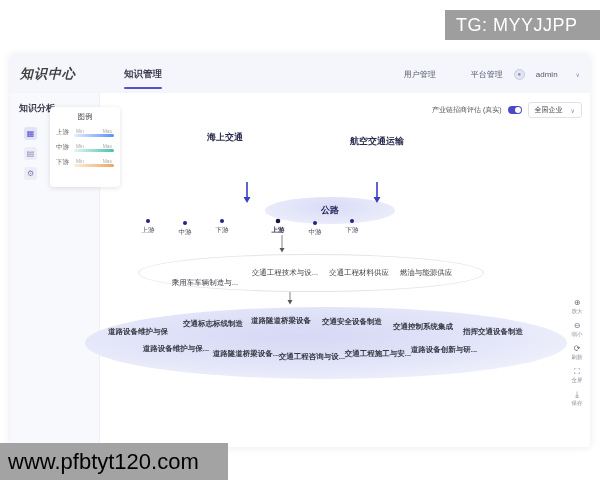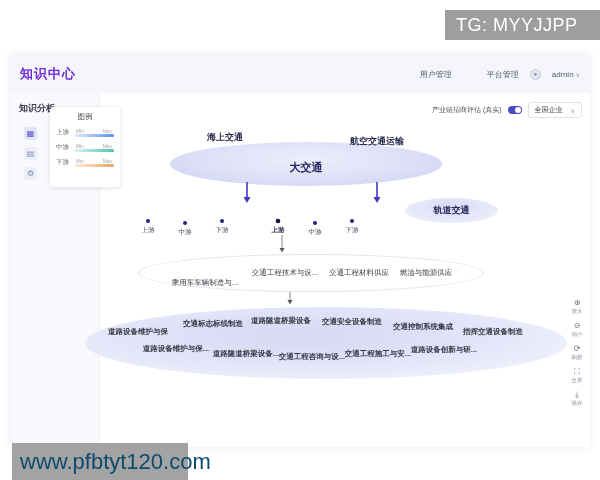--- a/index.html
+++ b/index.html
@@ -12,36 +12,36 @@
   .app {
     position:absolute; left:10px; top:55px; width:580px; height:392px;
     background:#fff; border-radius:3px; box-shadow:0 0 8px rgba(40,40,90,.10);
     overflow:hidden;
   }
   
   .topbar {
     position:absolute; left:0; top:0; right:0; height:38px;
     background:#f5f6fb; display:flex; align-items:center; padding:0 10px;
   }
-  .logo { font-size:13px; font-weight:bold; color:#6d28d9; letter-spacing:1px; margin-right:22px; white-space:nowrap; }
+  .logo { font-size:13px; font-weight:bold; font-style:italic; color:#404040; letter-spacing:1px; margin-right:22px; white-space:nowrap; }
   .search {
     display:flex; align-items:center; gap:4px;
     width:86px; height:17px; background:#fff; border:1px solid #e4e6f0;
     border-radius:9px; padding:0 7px;
   }
   .search svg { flex:0 0 auto; }
   .search input { border:none; outline:none; width:100%; font-size:7px; color:#333; background:transparent; }
   .search input::placeholder { color:#c0c3cf; }
   .tab-wrap { margin-left:26px; position:relative; height:38px; display:flex; align-items:center; }
   .tab { font-size:9.5px; color:#3a3a4d; font-weight:bold; cursor:pointer; }
   .tab-underline { position:absolute; bottom:4px; left:0; width:100%; height:2px; background:#5553cc; border-radius:1px; }
   .top-right { margin-left:auto; display:flex; align-items:center; gap:11px; }
   .top-link { font-size:8px; color:#555a6e; cursor:pointer; white-space:nowrap;margin-left:24px; }
   .avatar { width:11px; height:11px; border-radius:50%; background:#e3e5f2; border:1px solid #c9ccdf; display:flex; align-items:center; justify-content:center; font-size:6px; color:#8a8fa8; }
-  .user { font-size:8px; color:#555a6e; display:flex; align-items:center; gap:2px; cursor:pointer; }
+  .user { font-size:8px; color:#555a6e; display:flex; align-items:center; gap:18px; cursor:pointer; }
   .chev { font-size:6px; color:#8a8fa8; }
   
   .sidebar {
     position:absolute; left:0; top:38px; bottom:0; width:90px;
     background:#f8f9fc; border-right:1px solid #eef0f5;
   }
   .sidebar-title { font-size:9px; color:#3a3a4d; padding:9px 0 0 9px; font-weight:bold; }
   .side-icons { display:flex; flex-direction:column; gap:7px; margin:12px 0 0 14px; }
   .side-ico { width:13px; height:13px; border-radius:3px; background:#ecedf6; color:#7f84b0; font-size:8px; display:flex; align-items:center; justify-content:center; cursor:pointer; }
   .side-ico.active { background:#e2e3f7; color:#4b4ac2; }
@@ -103,32 +103,36 @@
   .gtool { display:flex; flex-direction:column; align-items:center; cursor:pointer; }
   .gtool-ico { font-size:8px; color:#6a6f85; line-height:9px; }
   .gtool-label { font-size:6px; color:#8a8fa0; transform:scale(.92); }
   
   .wm-top {
     position:absolute; left:445px; top:10px; width:155px; height:30px;
     background:#9e9e9e; color:#fff; font-size:18px; display:flex; align-items:center;
     padding-left:11px; z-index:20; letter-spacing:.5px;
   }
   .wm-bottom {
-    position:absolute; left:12px; top:443px; width:176px; height:37px;
-    background:#a3a3a3; color:#0c4a6e; font-size:22px; display:flex; align-items:center;
+    position:absolute; left:0; top:443px; width:228px; height:37px;
+    background:#a3a3a3; color:#000000; font-size:22px; display:flex; align-items:center;
     padding-left:8px; z-index:20;
   }
 </style>
 </head>
 <body>
 
 <div class="app">
 
   <div class="topbar">
     <div class="logo">知识中心</div>
+    <div class="tab-wrap">
+      <span class="tab">知识管理</span>
+      <span class="tab-underline"></span>
+    </div>
     <div class="top-right">
       <span class="top-link">用户管理</span>
       <span class="top-link">平台管理</span>
       <span class="avatar">●</span>
       <span class="user">
         <span>admin</span>
         <span class="chev">∨</span>
       </span>
     </div>
   </div>
@@ -187,26 +191,23 @@
       <span>全国企业</span>
       <span class="chev">∨</span>
     </span>
   </div>
 
   <div class="diagram">
 
     <span class="branch-label branch-left">海上交通</span>
     <span class="branch-label branch-right">航空交通运输</span>
 
-    <div class="ellipse ellipse-root">
-      <span class="root-label">大交通</span>
-    </div>
-
-    <div class="ellipse" style="left:395px; top:143px; width:93px; height:25px;">
-      <span class="l2-label">轨道交通</span>
+
+    <div class="ellipse" style="left:255px; top:142px; width:130px; height:27px;">
+      <span class="l2-label">公路</span>
     </div>
 
     <span class="dot-label" style="left:138px; top:171px;">上游</span>
     <span class="dot-label" style="left:175px; top:173px;">中游</span>
     <span class="dot-label" style="left:212px; top:171px;">下游</span>
     <span class="dot-label strong" style="left:268px; top:171px;">上游</span>
     <span class="dot-label" style="left:305px; top:173px;">中游</span>
     <span class="dot-label" style="left:342px; top:171px;">下游</span>
 
     <div class="node-outline"></div>

